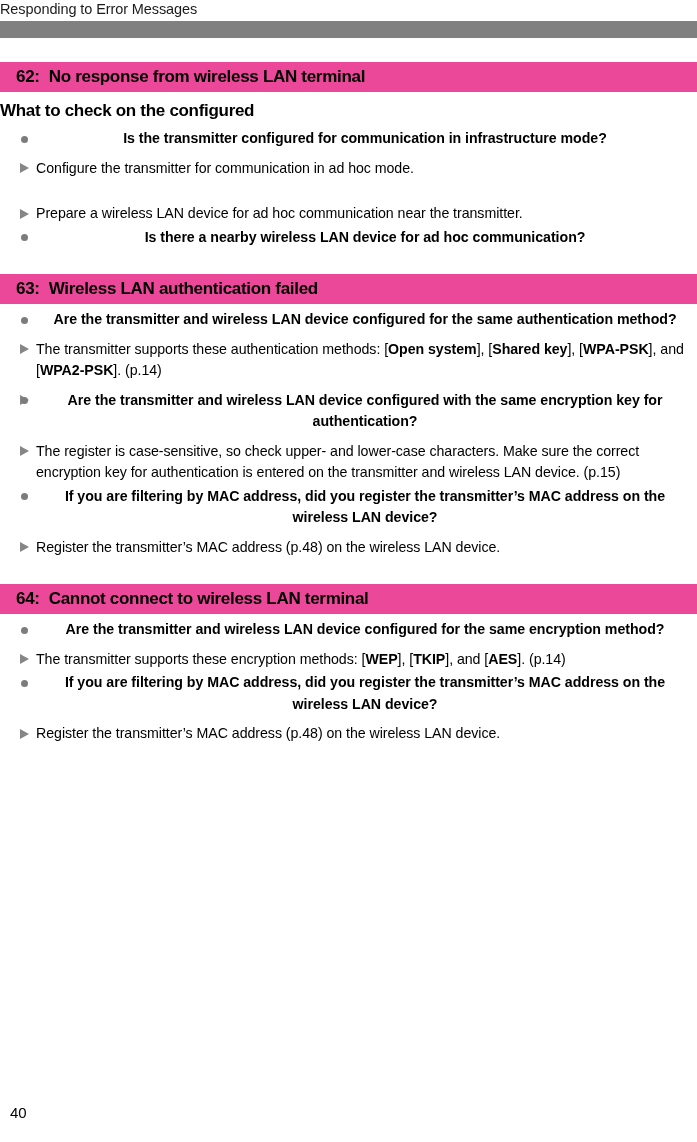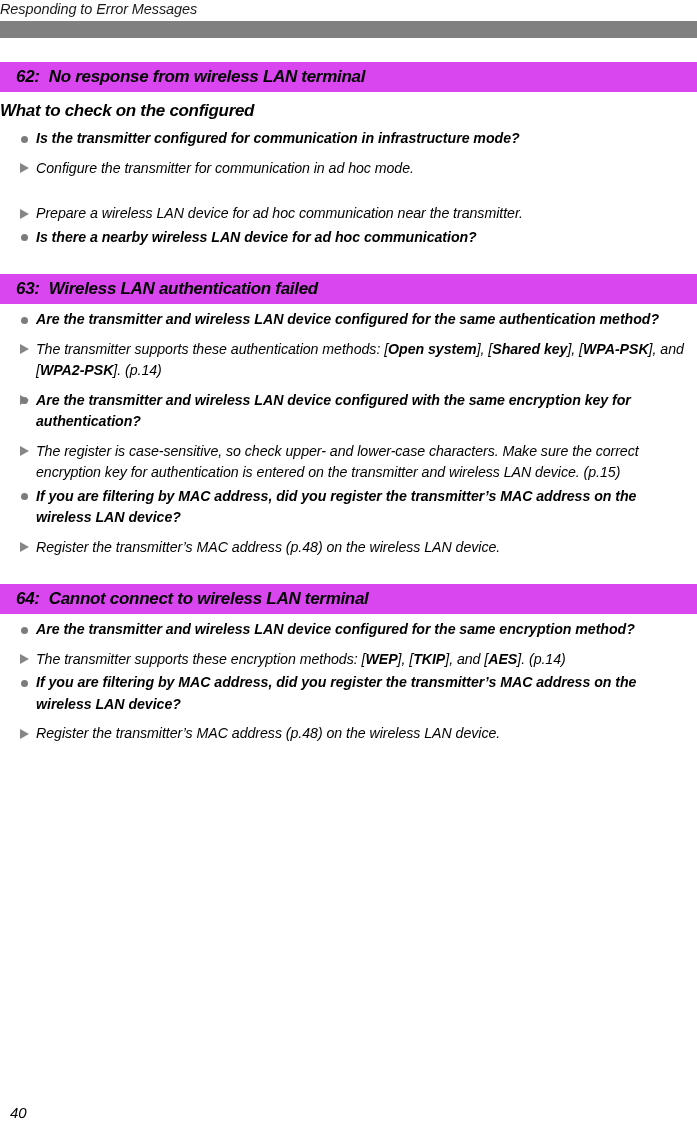--- a/index.html
+++ b/index.html
@@ -14,21 +14,20 @@
     font-family: "Liberation Sans", sans-serif;
     color: #000000;
     overflow: hidden;
   }
 
   .page {
     position: relative;
     width: 697px;
     height: 1142px;
     box-sizing: border-box;
-    font-style: italic;
   }
 
   
   .running-header {
     position: absolute;
     left: 0;
     top: 0px;
     font-size: 14.5px;
     line-height: 19px;
     letter-spacing: -0.1px;
@@ -48,21 +47,21 @@
   
   .content {
     position: absolute;
     left: 0;
     top: 62px;
     width: 697px;
   }
 
   
   .error-banner {
-    background: #d946ef;
+    background: #ec4899;
     height: 30px;
     line-height: 30px;
     padding: 0 7px 0 16px;
     font-size: 17px;
     font-weight: bold;
     letter-spacing: -0.3px;
     white-space: nowrap;
     box-sizing: border-box;
   }
   .error-banner .num {
@@ -90,20 +89,21 @@
     position: relative;
     padding-left: 36px;
     margin: 0 0 2px 0;
     font-size: 14.2px;
     line-height: 21.5px;
     letter-spacing: -0.05px;
     padding-right: 3px;
   }
   .row.q {
     font-weight: bold;
+    text-align: center;
   }
   .row.a {
     font-weight: normal;
     margin-top: 8px;
   }
 
   .marker {
     position: absolute;
     left: 20px;
     top: 0;

